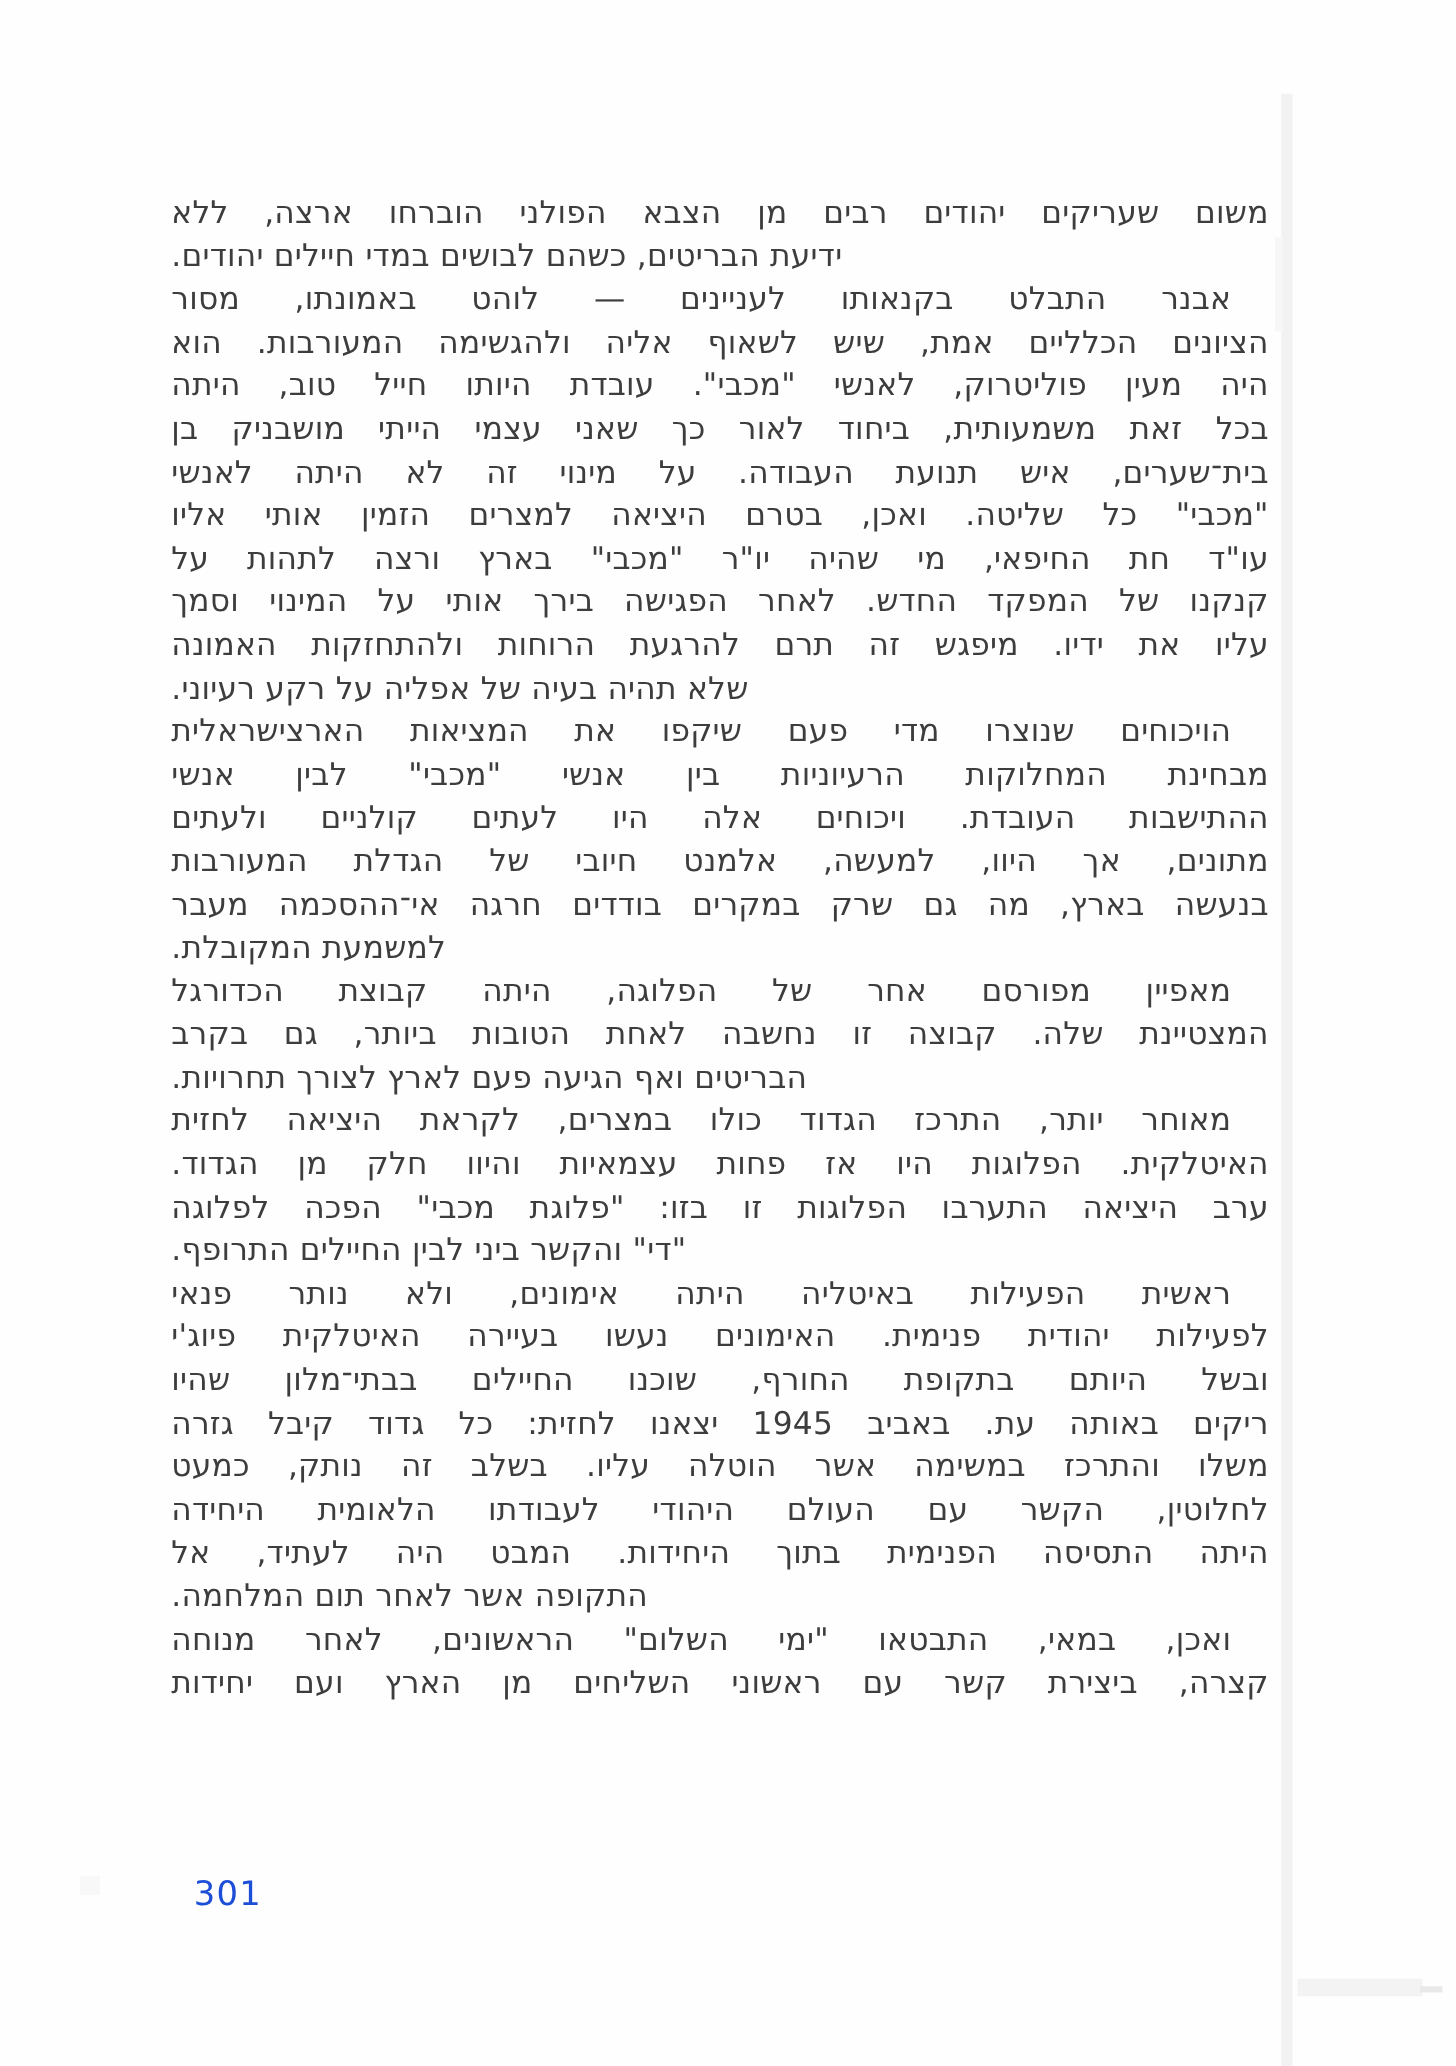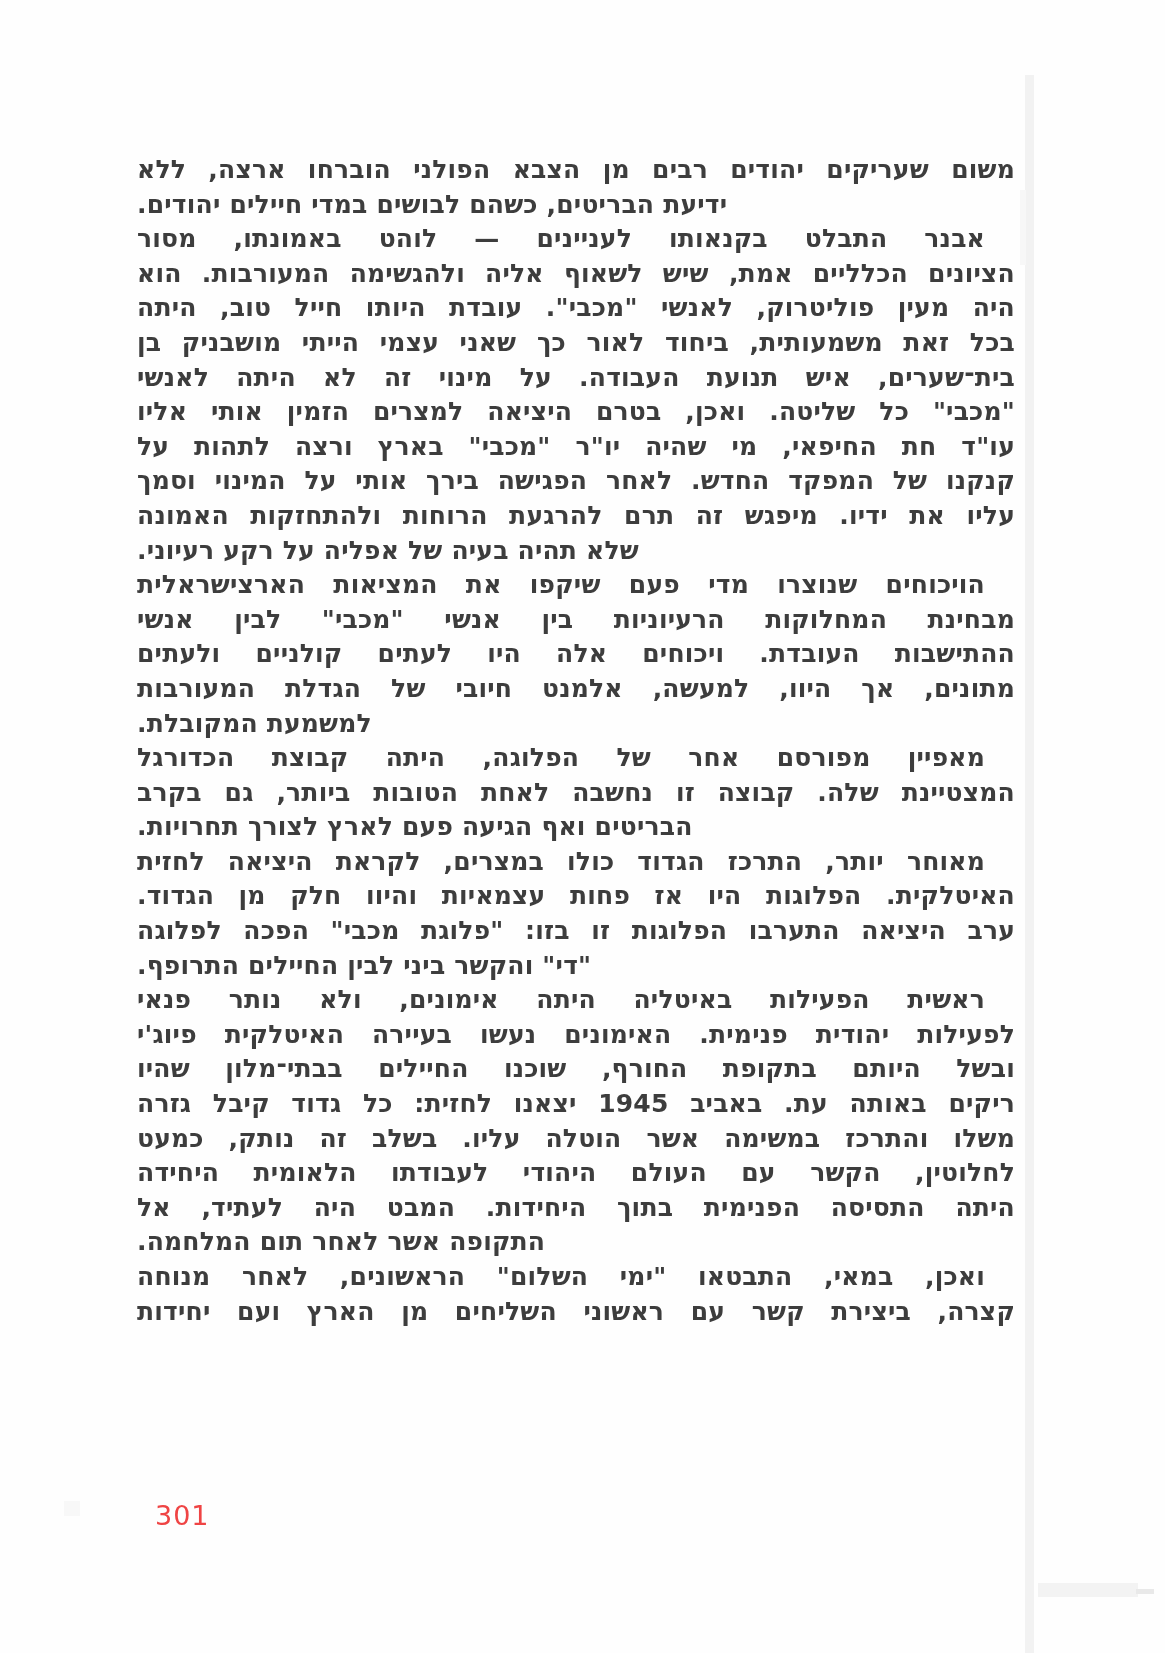--- a/index.html
+++ b/index.html
@@ -19,33 +19,32 @@
     left: 137px; top: 153px; width: 878px;
     direction: rtl;
     color: #3d3d3d;
     font-size: 25px;
     line-height: 34.6px;
     letter-spacing: 0.2px;
   }
   .line {
     text-align: justify;
     text-align-last: justify;
-    font-weight: bold;
   }
   .line.end {
     text-align-last: left; 
   }
   .line.indent {
     text-indent: 30px;
   }
   .page-number {
     position: absolute;
     left: 155px; top: 1500px;
     font-size: 27px;
-    color: #ef4444;
+    color: #1d4ed8;
     letter-spacing: 1px;
   }
   
   .artifact { position: absolute; pointer-events: none; }
   .artifact-vline {
     left: 1025px; top: 75px; width: 9px; height: 1578px;
     background: #f2f2f2;
   }
   .artifact-vline-notch {
     left: 1020px; top: 190px; width: 6px; height: 75px;
@@ -79,20 +78,21 @@
       <div class="line">בית־שערים, איש תנועת העבודה. על מינוי זה לא היתה לאנשי</div>
       <div class="line">"מכבי" כל שליטה. ואכן, בטרם היציאה למצרים הזמין אותי אליו</div>
       <div class="line">עו"ד חת החיפאי, מי שהיה יו"ר "מכבי" בארץ ורצה לתהות על</div>
       <div class="line">קנקנו של המפקד החדש. לאחר הפגישה בירך אותי על המינוי וסמך</div>
       <div class="line">עליו את ידיו. מיפגש זה תרם להרגעת הרוחות ולהתחזקות האמונה</div>
       <div class="line end">שלא תהיה בעיה של אפליה על רקע רעיוני.</div>
       <div class="line indent">הויכוחים שנוצרו מדי פעם שיקפו את המציאות הארצישראלית</div>
       <div class="line">מבחינת המחלוקות הרעיוניות בין אנשי "מכבי" לבין אנשי</div>
       <div class="line">ההתישבות העובדת. ויכוחים אלה היו לעתים קולניים ולעתים</div>
       <div class="line">מתונים, אך היוו, למעשה, אלמנט חיובי של הגדלת המעורבות</div>
+      <div class="line">בנעשה בארץ, מה גם שרק במקרים בודדים חרגה אי־ההסכמה מעבר</div>
       <div class="line end">למשמעת המקובלת.</div>
       <div class="line indent">מאפיין מפורסם אחר של הפלוגה, היתה קבוצת הכדורגל</div>
       <div class="line">המצטיינת שלה. קבוצה זו נחשבה לאחת הטובות ביותר, גם בקרב</div>
       <div class="line end">הבריטים ואף הגיעה פעם לארץ לצורך תחרויות.</div>
       <div class="line indent">מאוחר יותר, התרכז הגדוד כולו במצרים, לקראת היציאה לחזית</div>
       <div class="line">האיטלקית. הפלוגות היו אז פחות עצמאיות והיוו חלק מן הגדוד.</div>
       <div class="line">ערב היציאה התערבו הפלוגות זו בזו: "פלוגת מכבי" הפכה לפלוגה</div>
       <div class="line end">"די" והקשר ביני לבין החיילים התרופף.</div>
       <div class="line indent">ראשית הפעילות באיטליה היתה אימונים, ולא נותר פנאי</div>
       <div class="line">לפעילות יהודית פנימית. האימונים נעשו בעיירה האיטלקית פיוג'י</div>

